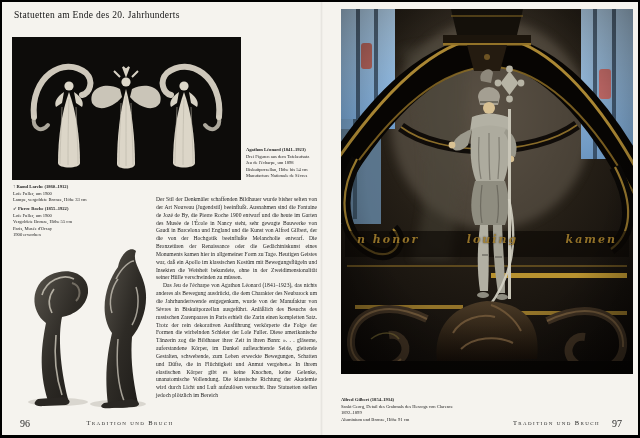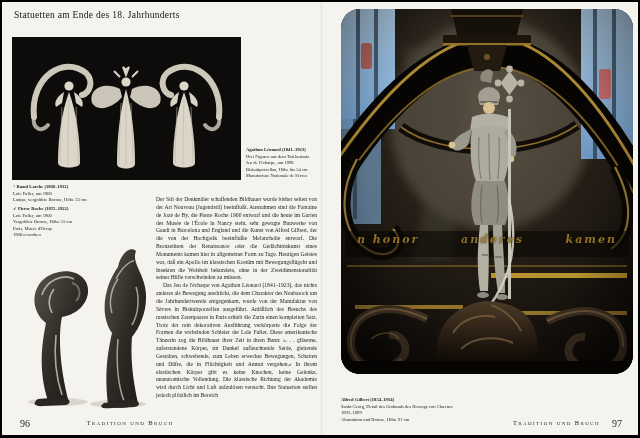--- a/index.html
+++ b/index.html
@@ -26,37 +26,37 @@
   .bodycol p{margin:0;}
   .bodycol p + p{text-indent:7px;}
   .foot{font-variant:small-caps;letter-spacing:1.4px;font-size:6.5px;color:#2b2b2b;}
   .pagenum{font-size:10px;color:#2b2b2b;}
   .foot-l{left:60px;top:419px;width:140px;text-align:center;}
   .pn-l{left:20px;top:418px;}
   .foot-r{left:430px;top:419px;width:170px;text-align:right;}
   .pn-r{left:612px;top:418px;}
 
   
-  .photo-right{left:341px;top:9px;width:292px;height:365px;background:#0b0806;overflow:hidden;border-radius:19px;}
+  .photo-right{left:341px;top:9px;width:292px;height:365px;background:#0b0806;overflow:hidden;}
   .cap-r{left:341px;top:397px;width:190px;}
   .inscription{position:absolute;left:6px;top:224px;width:280px;display:flex;
                justify-content:space-between;padding:0 10px;
                font-family:"DejaVu Serif",serif;font-style:italic;font-weight:bold;
                font-size:11px;letter-spacing:2px;color:#a07c2c;opacity:.9;
                text-shadow:0 0 2px rgba(0,0,0,.8);}
   svg{display:block;}
 </style>
 </head>
 <body>
 
 <div class="scan">
   <div class="paper"></div>
   <div class="spine"></div>
 
-  <div class="abs hdr">Statuetten am Ende des 18. Jahrhunderts</div>
+  <div class="abs hdr">Statuetten am Ende des 20. Jahrhunderts</div>
 
   <div class="abs photo-top" title="Drei tanzende Frauenfiguren mit geschwungenen Schleiern, helles Biskuitporzellan vor schwarzem Grund">
     <svg width="229" height="143" viewBox="0 0 229 143">
       <rect width="229" height="143" fill="#0d0c0a"></rect>
 
       <g>
         <path d="M22,80 C18,40 52,18 74,36 C82,44 78,56 70,58" fill="none" stroke="#ded9cb" stroke-width="6" stroke-linecap="round" opacity=".92"></path>
         <path d="M22,80 C20,92 30,96 36,88" fill="none" stroke="#d4cfc1" stroke-width="4" stroke-linecap="round" opacity=".8"></path>
         <circle cx="57" cy="49" r="4.6" fill="#ddd8ca"></circle>
         <path d="M52,55 C44,60 42,66 44,70 L50,66 Z" fill="#d8d3c5"></path>
@@ -259,21 +259,21 @@
         <path d="M206,312 C252,290 284,308 282,338" stroke="#70583a" stroke-width="2"></path>
         <path d="M30,330 C40,322 52,322 58,330" stroke="#8a7a3a" stroke-width="1.6" opacity=".6"></path>
         <rect x="0" y="352" width="292" height="13" fill="#080604" stroke="none"></rect>
       </g>
 
       <rect width="292" height="365" fill="url(#vig)"></rect>
     </svg>
 
     <div class="inscription">
       <span>n honor</span>
-      <span>anderes</span>
+      <span>louing</span>
       <span>kamen</span>
     </div>
   </div>
 
   <div class="abs cap cap-r" style="width:190px;">
     <b>Alfred Gilbert (1854–1934)</b>
     <div class="cap-details">Sankt Georg, Detail des Grabmals des Herzogs von Clarence
 1892–1899
 Aluminium und Bronze, Höhe 91 cm</div>
   </div>

